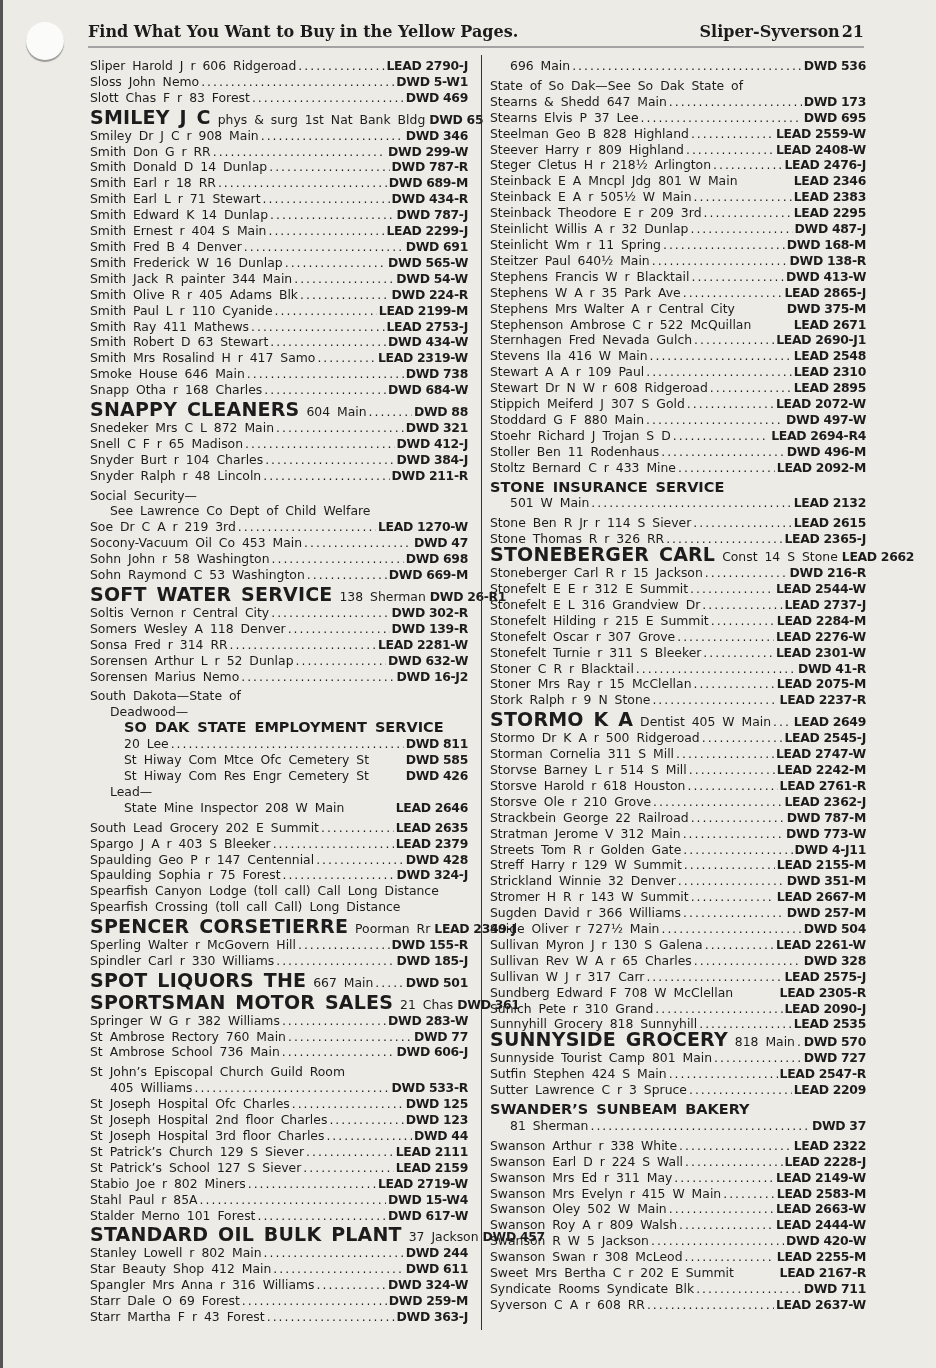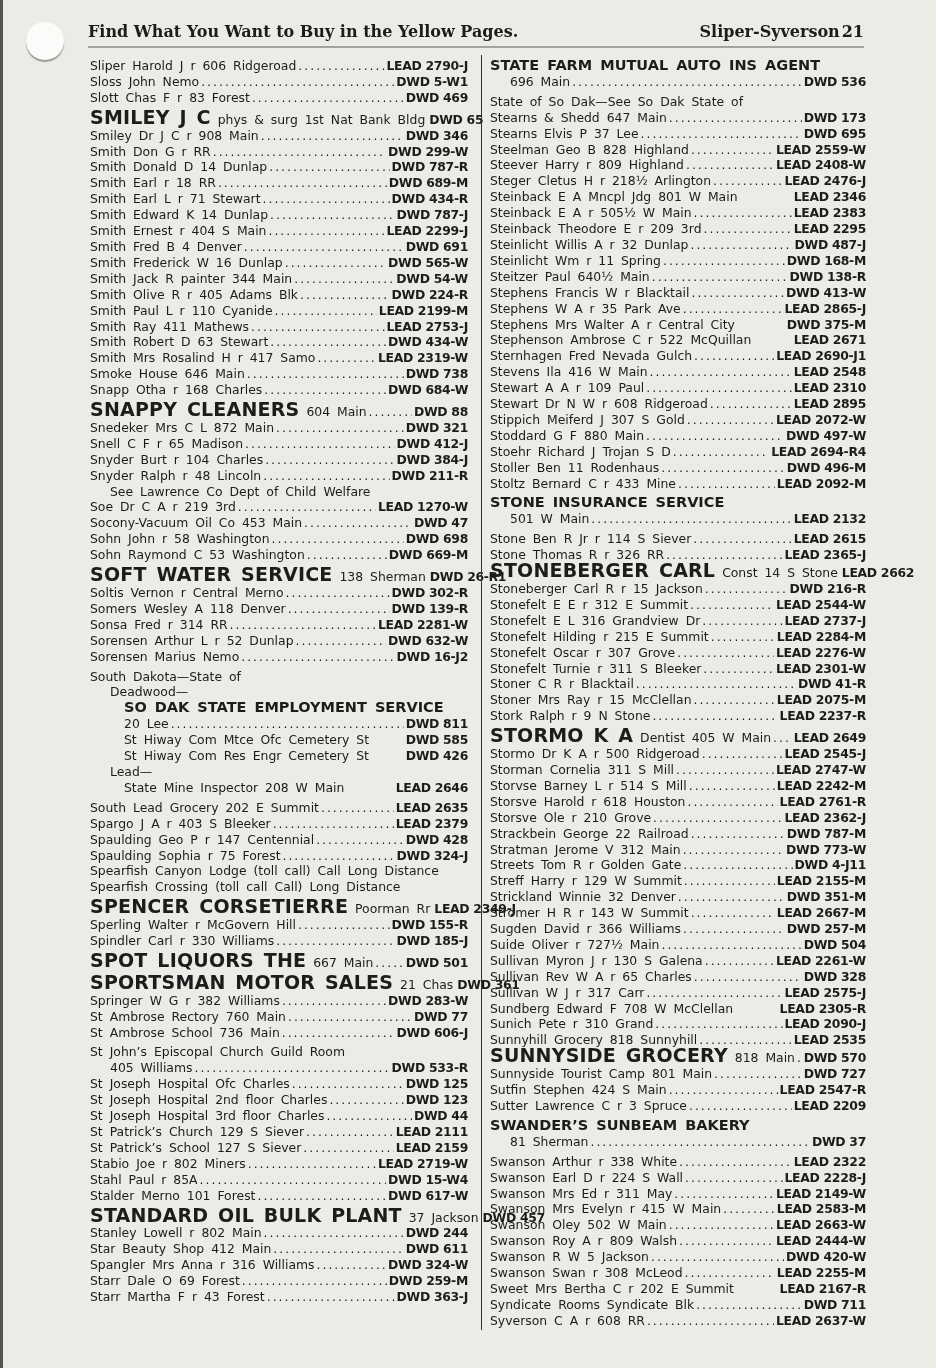--- a/index.html
+++ b/index.html
@@ -170,20 +170,21 @@
     <div class="entry">
       <span class="name">Snyder Burt r 104 Charles</span>
       <span class="dots"></span>
       <span class="num">DWD 384-J</span>
     </div>
     <div class="entry">
       <span class="name">Snyder Ralph r 48 Lincoln</span>
       <span class="dots"></span>
       <span class="num">DWD 211-R</span>
     </div>
+    <div class="gap heading-line">Social Security—</div>
     <div class="indent1 heading-line">See Lawrence Co Dept of Child Welfare</div>
     <div class="entry">
       <span class="name">Soe Dr C A r 219 3rd</span>
       <span class="dots"></span>
       <span class="num">LEAD 1270-W</span>
     </div>
     <div class="entry">
       <span class="name">Socony-Vacuum Oil Co 453 Main</span>
       <span class="dots"></span>
       <span class="num">DWD 47</span>
@@ -197,21 +198,21 @@
       <span class="name">Sohn Raymond C 53 Washington</span>
       <span class="dots"></span>
       <span class="num">DWD 669-M</span>
     </div>
     <div class="gap entry">
       <span class="name"><b class="bold-line">SOFT WATER SERVICE</b> <span>138 Sherman</span></span>
       <span class="dots"></span>
       <span class="num">DWD 26-R1</span>
     </div>
     <div class="entry">
-      <span class="name">Soltis Vernon r Central Merno</span>
+      <span class="name">Soltis Vernon r Central City</span>
       <span class="dots"></span>
       <span class="num">DWD 302-R</span>
     </div>
     <div class="entry">
       <span class="name">Somers Wesley A 118 Denver</span>
       <span class="dots"></span>
       <span class="num">DWD 139-R</span>
     </div>
     <div class="entry">
       <span class="name">Sonsa Fred r 314 RR</span>
@@ -386,21 +387,20 @@
       <span class="num">DWD 259-M</span>
     </div>
     <div class="entry">
       <span class="name">Starr Martha F r 43 Forest</span>
       <span class="dots"></span>
       <span class="num">DWD 363-J</span>
     </div>
   </div>
 <div class="divider"></div>
 <div class="col col-right" id="col-right">
-    <div class=" heading-line bold-big">STATE FARM MUTUAL AUTO INS AGENT</div>
     <div class="indent1 entry">
       <span class="name">696 Main</span>
       <span class="dots"></span>
       <span class="num">DWD 536</span>
     </div>
     <div class="gap heading-line">State of So Dak—See So Dak State of</div>
     <div class="entry">
       <span class="name">Stearns &amp; Shedd 647 Main</span>
       <span class="dots"></span>
       <span class="num">DWD 173</span>

